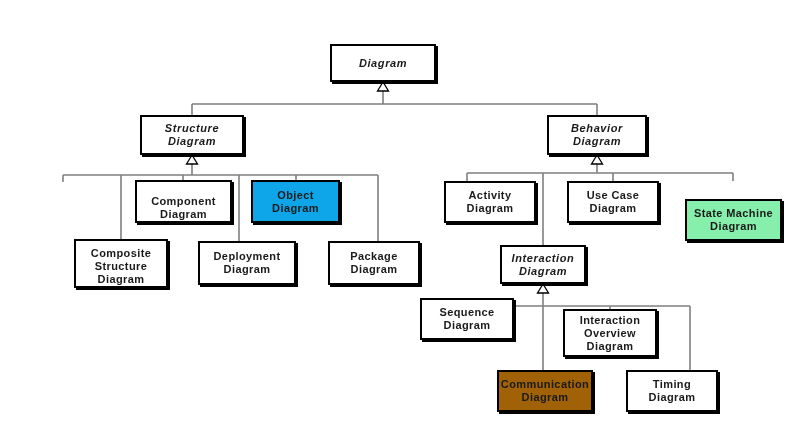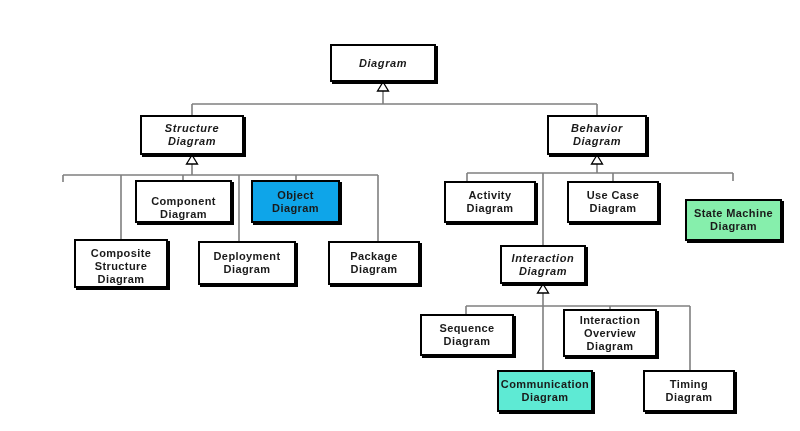--- a/index.html
+++ b/index.html
@@ -144,30 +144,30 @@
 Diagram</span>
     </div>
     <div class="node" style="left: 685px; top: 199px; width: 97px; height: 42px; border-color: rgb(0, 0, 0); background: #86efac; color: rgb(26, 26, 26); box-shadow: rgb(0, 0, 0) 2px 2px 0px 0px;">
       <span class="label">State Machine
 Diagram</span>
     </div>
     <div class="node abstract" style="left: 500px; top: 245px; width: 86px; height: 39px; border-color: rgb(0, 0, 0); background: rgb(255, 255, 255); color: rgb(26, 26, 26); box-shadow: rgb(0, 0, 0) 2px 2px 0px 0px;">
       <span class="label">Interaction
 Diagram</span>
     </div>
-    <div class="node" style="left: 420px; top: 314px; width: 94px; height: 42px; border-color: rgb(0, 0, 0); background: rgb(255, 255, 255); color: rgb(26, 26, 26); box-shadow: rgb(0, 0, 0) 2px 2px 0px 0px;">
+    <div class="node" style="left: 420px; top: 298px; width: 94px; height: 42px; border-color: rgb(0, 0, 0); background: rgb(255, 255, 255); color: rgb(26, 26, 26); box-shadow: rgb(0, 0, 0) 2px 2px 0px 0px;">
       <span class="label">Sequence
 Diagram</span>
     </div>
     <div class="node" style="left: 563px; top: 309px; width: 94px; height: 48px; border-color: rgb(0, 0, 0); background: rgb(255, 255, 255); color: rgb(26, 26, 26); box-shadow: rgb(0, 0, 0) 2px 2px 0px 0px;">
       <span class="label">Interaction
 Overview
 Diagram</span>
     </div>
-    <div class="node" style="left: 497px; top: 370px; width: 96px; height: 42px; border-color: rgb(0, 0, 0); background: #5eead4; color: rgb(26, 26, 26); box-shadow: rgb(0, 0, 0) 2px 2px 0px 0px;">
+    <div class="node" style="left: 497px; top: 370px; width: 96px; height: 42px; border-color: rgb(0, 0, 0); background: #a16207; color: rgb(26, 26, 26); box-shadow: rgb(0, 0, 0) 2px 2px 0px 0px;">
       <span class="label">Communication
 Diagram</span>
     </div>
-    <div class="node" style="left: 643px; top: 370px; width: 92px; height: 42px; border-color: rgb(0, 0, 0); background: rgb(255, 255, 255); color: rgb(26, 26, 26); box-shadow: rgb(0, 0, 0) 2px 2px 0px 0px;">
+    <div class="node" style="left: 626px; top: 370px; width: 92px; height: 42px; border-color: rgb(0, 0, 0); background: rgb(255, 255, 255); color: rgb(26, 26, 26); box-shadow: rgb(0, 0, 0) 2px 2px 0px 0px;">
       <span class="label">Timing
 Diagram</span>
     </div>
   </div>
 
 </body></html>

